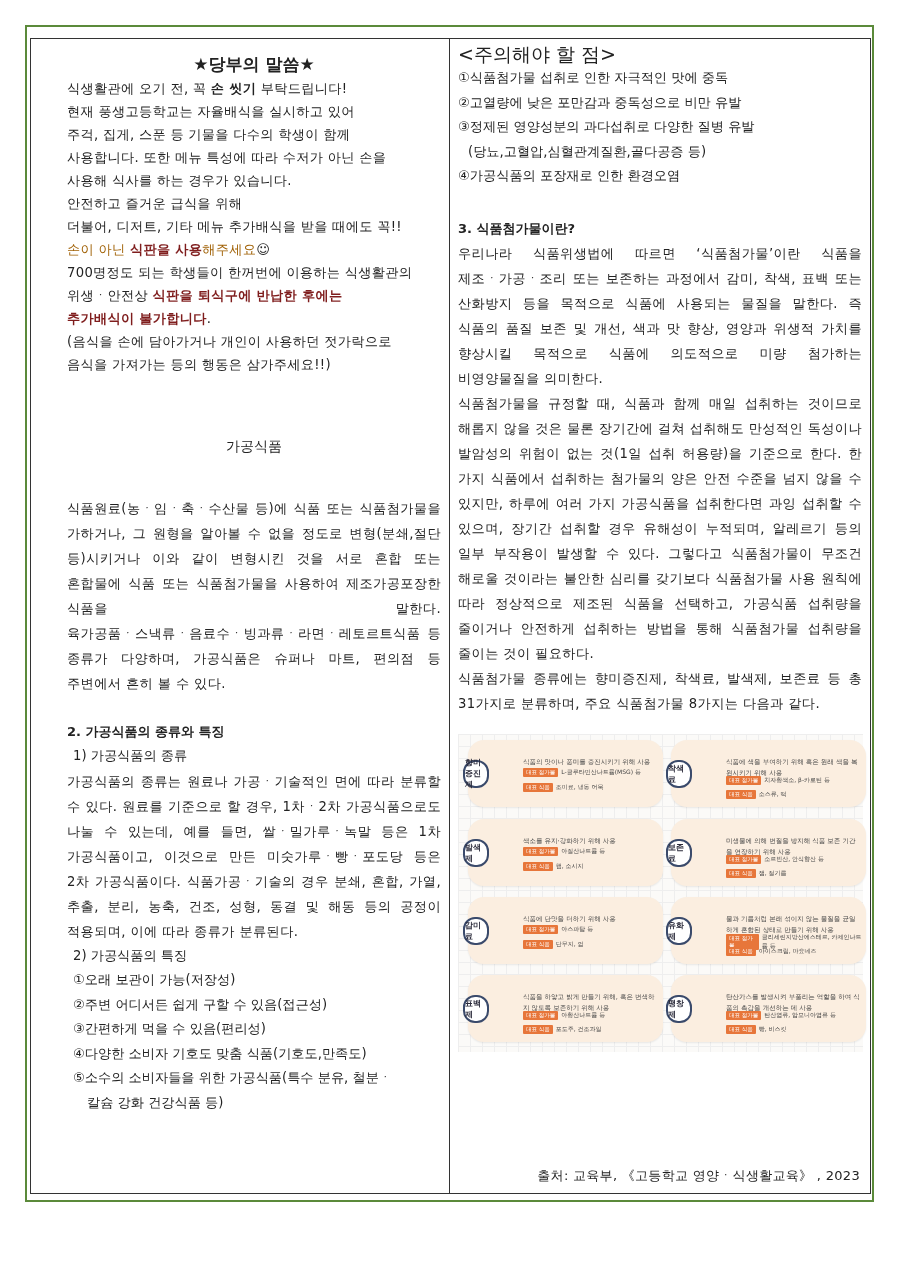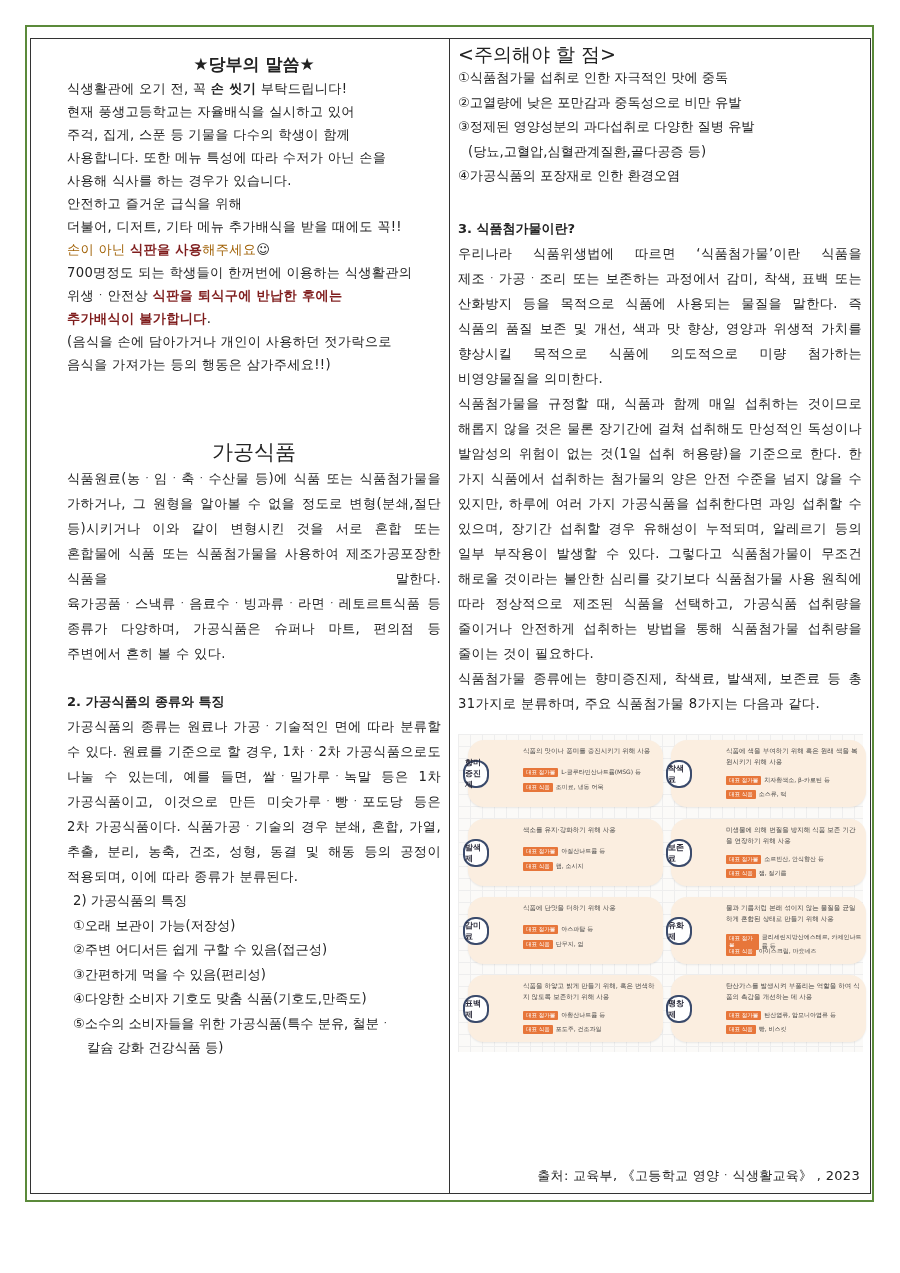--- a/index.html
+++ b/index.html
@@ -16,21 +16,21 @@
   }
   .col-left { width: 421px; border-right: 1px solid #333; padding: 10px 8px 0 8px; position: relative; }
   .col-right { width: 420px; padding: 0 8px 0 8px; position: relative; }
   .notice-title { font-size: 17px; font-weight: bold; text-align: center; margin-top: 2px; line-height: 26px; }
   .notice-line { font-size: 13.2px; line-height: 23px; text-align: left; letter-spacing: 0.3px; }
   .notice-line.bold { font-weight: bold; font-size: 14px; }
   .red { color: #a16207; }
   .red-b { color: #7f1d1d; font-weight: bold; }
   .b { font-weight: bold; }
 
-  .section-title { font-size: 21px; text-align: center; margin-top: 62px; }
+  .section-title { font-size: 14px; text-align: center; margin-top: 62px; margin-bottom: 40px; }
   .h2 { font-size: 13px; font-weight: bold; line-height: 24px; }
   .para { font-size: 13.2px; line-height: 25px; text-align: justify; text-align-last: left; letter-spacing: 0.4px; word-break: keep-all; }
   .sub { font-size: 13.2px; line-height: 24.5px; padding-left: 6px; }
   .sub2 { font-size: 13.2px; line-height: 24.5px; padding-left: 20px; }
   .gap { height: 24px; }
 
   .caution-title { font-size: 19px; line-height: 24px; margin-top: 3px; }
   .caution-item { font-size: 13.2px; line-height: 24.5px; }
 
   .infographic {
@@ -41,21 +41,21 @@
   }
   .card {
     position: absolute; width: 195px; height: 67px; border-radius: 16px;
     background: #fbeee0; box-shadow: 0 1px 2px rgba(0,0,0,0.08);
   }
   .card-label {
     position: absolute; left: -5px; top: 20px; width: 26px; height: 28px;
     border: 2px solid #3a4a6b; border-radius: 12px; background: #fff;
     font-size: 8px; font-weight: bold; display: flex; align-items: center; justify-content: center; color: #2a2a3a;
   }
-  .card-desc { position: absolute; left: 55px; top: 6px; right: 6px; font-size: 6.5px; line-height: 11px; color: #444; }
+  .card-desc { position: absolute; left: 55px; top: 17px; right: 6px; font-size: 6.5px; line-height: 11px; color: #444; }
   .card-tag-row { position: absolute; left: 55px; font-size: 6px; display: flex; align-items: center; gap: 3px; color: #444; }
   .tag { background: #e7763a; color: #fff; padding: 1px 3px; border-radius: 1px; font-size: 5.5px; }
 
   .source { position: absolute; right: 10px; bottom: 8px; font-size: 13px; letter-spacing: 0.3px; }
 </style>
 </head>
 <body>
 
 <div class="outer-frame"></div>
 
@@ -86,20 +86,21 @@
     <div class="notice-line">(음식을 손에 담아가거나 개인이 사용하던 젓가락으로</div>
     <div class="notice-line">음식을 가져가는 등의 행동은 삼가주세요!!)</div>
 
     <div class="section-title">가공식품</div>
 
     <div class="para">식품원료(농ㆍ임ㆍ축ㆍ수산물 등)에 식품 또는 식품첨가물을 가하거나, 그 원형을 알아볼 수 없을 정도로 변형(분쇄,절단 등)시키거나 이와 같이 변형시킨 것을 서로 혼합 또는 혼합물에 식품 또는 식품첨가물을 사용하여 제조가공포장한 식품을 말한다. 육가공품ㆍ스낵류ㆍ음료수ㆍ빙과류ㆍ라면ㆍ레토르트식품 등 종류가 다양하며, 가공식품은 슈퍼나 마트, 편의점 등 주변에서 흔히 볼 수 있다.</div>
 
     <div class="gap"></div>
 
     <div class="h2">2. 가공식품의 종류와 특징</div>
+    <div class="sub">1) 가공식품의 종류</div>
     <div class="para"> 가공식품의 종류는 원료나 가공ㆍ기술적인 면에 따라 분류할 수 있다. 원료를 기준으로 할 경우, 1차ㆍ2차 가공식품으로도 나눌 수 있는데, 예를 들면, 쌀ㆍ밀가루ㆍ녹말 등은 1차 가공식품이고, 이것으로 만든 미숫가루ㆍ빵ㆍ포도당 등은 2차 가공식품이다. 식품가공ㆍ기술의 경우 분쇄, 혼합, 가열, 추출, 분리, 농축, 건조, 성형, 동결 및 해동 등의 공정이 적용되며, 이에 따라 종류가 분류된다.</div>
     <div class="sub">2) 가공식품의 특징</div>
     <div class="sub">①오래 보관이 가능(저장성)</div>
     <div class="sub">②주변 어디서든 쉽게 구할 수 있음(접근성)</div>
     <div class="sub">③간편하게 먹을 수 있음(편리성)</div>
     <div class="sub">④다양한 소비자 기호도 맞춤 식품(기호도,만족도)</div>
     <div class="sub">⑤소수의 소비자들을 위한 가공식품(특수 분유, 철분ㆍ</div>
     <div class="sub2">칼슘 강화 건강식품 등)</div>
   </div>
 

